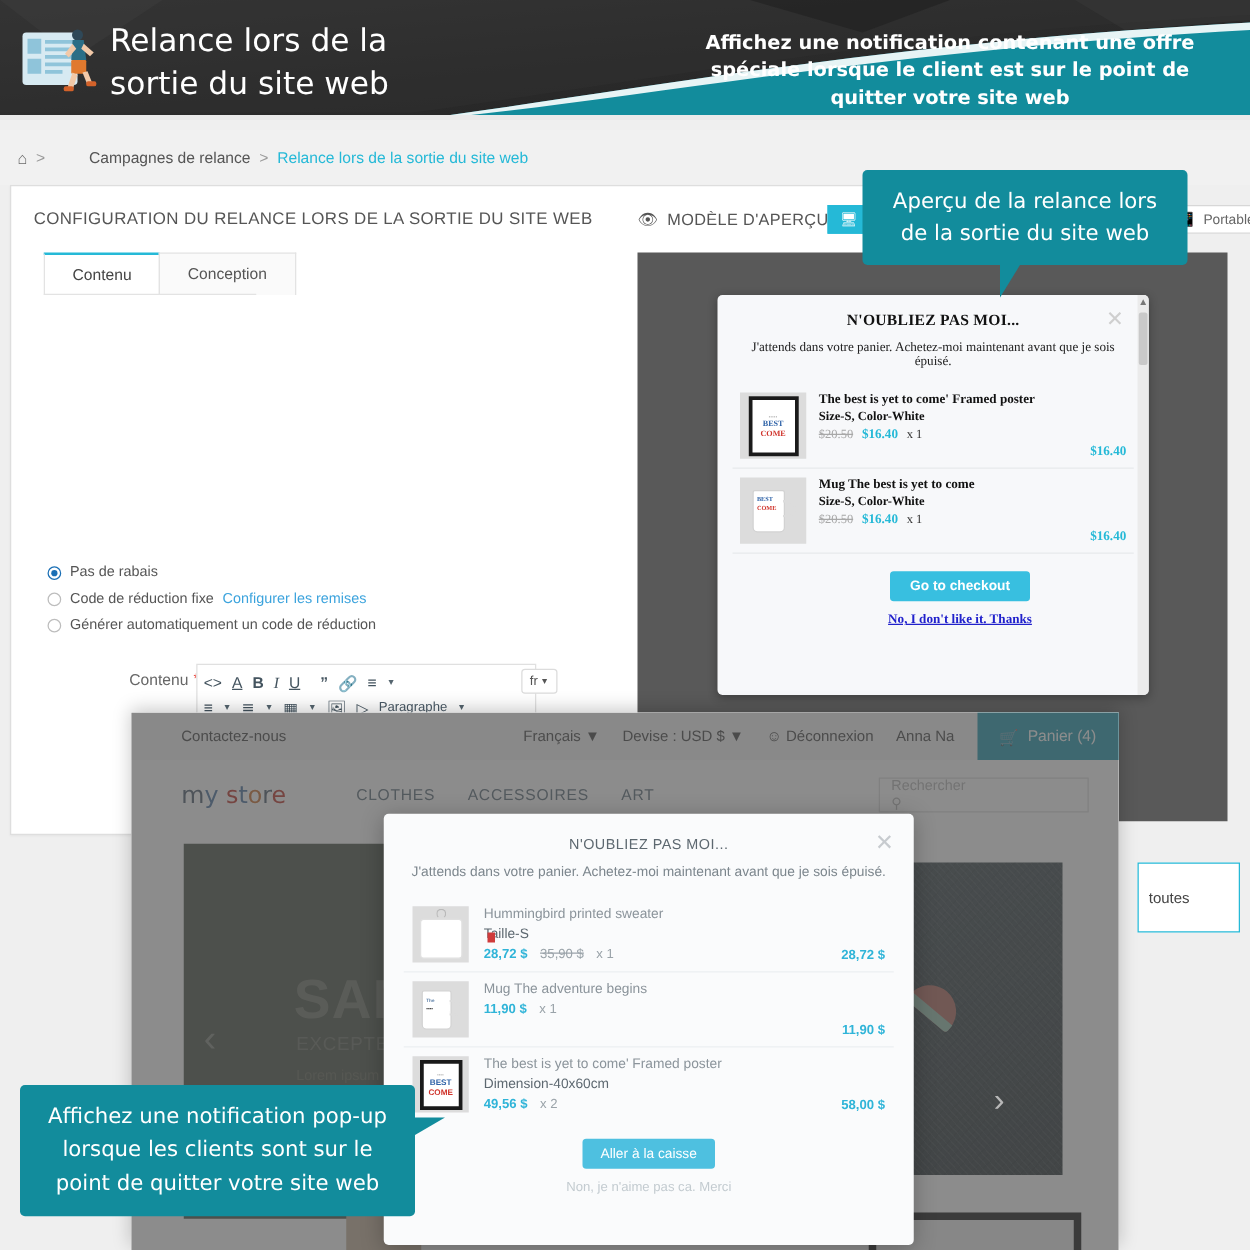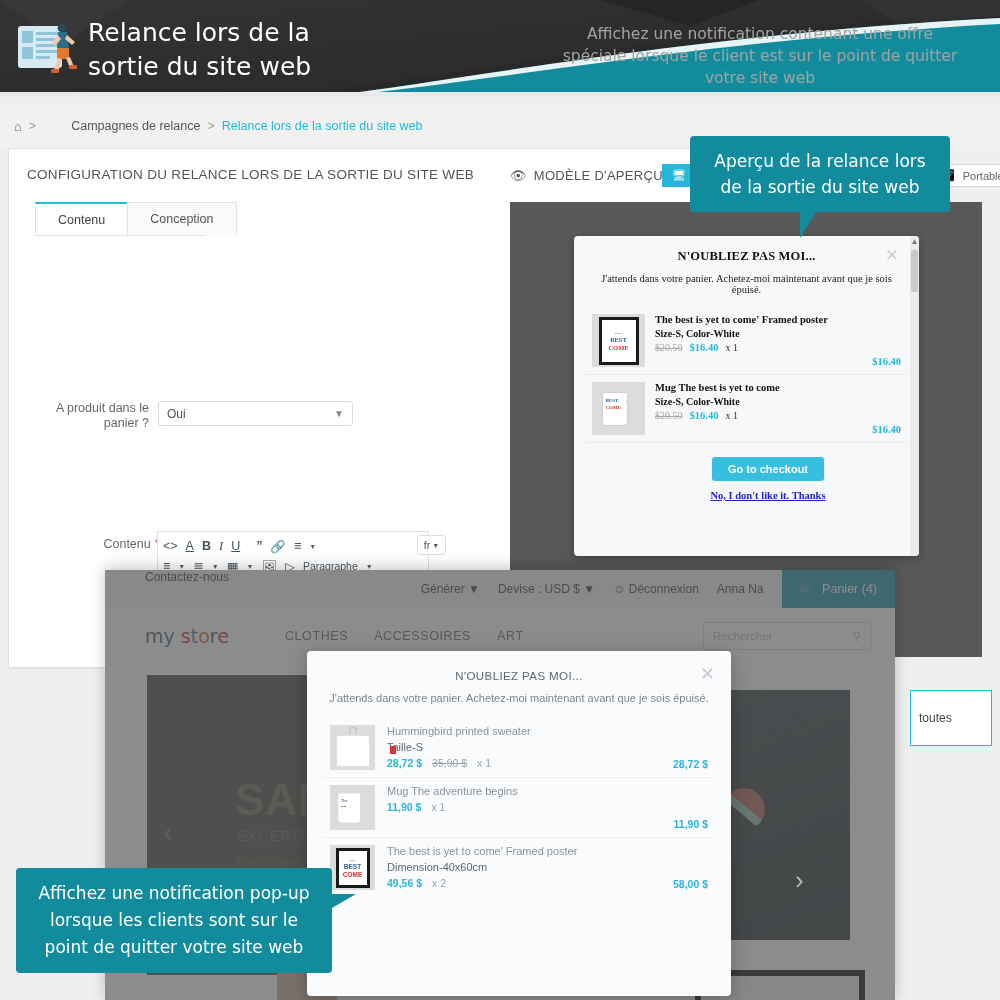--- a/index.html
+++ b/index.html
@@ -22,22 +22,23 @@
   .doc-ic .ln { position: absolute; left: 18px; height: 2.5px; background: #8fc4da; width: 22px; }
   .runner { position: absolute; left: 30px; top: 0; width: 30px; height: 52px; }
 
   .banner-title {
     position: absolute; left: 88px; top: 16px; width: 260px;
     color: #fff; font-size: 25px; line-height: 34px; font-weight: 400;
     font-family: "DejaVu Sans", sans-serif;
   }
   .banner-sub {
     position: absolute; left: 560px; top: 23px; width: 400px;
-    color: #a3a3a3; font-size: 15.5px; line-height: 22px; text-align: center;
+    color: #ffffff; font-size: 15.5px; line-height: 22px; text-align: center;
     font-family: "DejaVu Sans", sans-serif;
+    font-weight: bold;
   }
 
   
   .crumbbar {
     position: absolute; left: 0; top: 104px; width: 1000px; height: 44px;
     background: #f1f1f1; display: flex; align-items: center; padding-left: 14px;
     font-size: 12.5px; color: #555; gap: 7px;
   }
   .crumbbar .home { color: #6b6b6b; font-size: 13px; }
   .crumbbar .sep { color: #9a9a9a; }
@@ -151,33 +152,33 @@
   .sweater .logo { position: absolute; left: 16px; top: 20px; width: 6px; height: 8px; background: #cf3b3b; }
 
   
   .store {
     position: absolute; left: 105px; top: 570px; width: 790px; height: 430px;
     background: #fff; box-shadow: 0 -3px 14px rgba(0,0,0,.22); overflow: hidden;
   }
   .store-dim { position: absolute; left: 0; top: 0; width: 790px; height: 430px; background: rgba(70,70,70,.62); z-index: 5; pointer-events: none; }
   .store-topbar {
     position: absolute; left: 0; top: 0; width: 790px; height: 38px; background: #f6f6f6;
-    display: flex; align-items: flex-start; font-size: 12px; color: #555;
+    display: flex; align-items: center; font-size: 12px; color: #555;
   }
   .store-topbar .left { margin-left: 40px; }
   .store-topbar .right { margin-left: auto; display: flex; align-items: center; gap: 18px; padding-right: 0; }
   .cartbtn { background: #32a0b5; color: #fff; height: 38px; display: flex; align-items: center; gap: 7px; padding: 0 18px; font-size: 12.5px; }
   .store-nav { position: absolute; left: 0; top: 38px; width: 790px; height: 56px; background: #fff; display: flex; align-items: center; }
   .logo { margin-left: 40px; font-size: 19px; font-family: "DejaVu Sans", sans-serif; }
   .logo .m { color: #5c6b7a; } .logo .s { color: #c3453c; } .logo .t { color: #5b7fa8; } .logo .o { color: #cf7b3f; } .logo .r { color: #5c6b7a; } .logo .e { color: #c3453c; }
   .store-nav .navlinks { margin-left: 56px; display: flex; gap: 26px; font-size: 12.5px; color: #6b7b86; letter-spacing: .6px; }
   .searchbox {
     margin-left: auto; margin-right: 24px; width: 168px; height: 28px; border: 1px solid #e0e0e0;
-    display: flex; align-items: center; justify-content: space-between; padding: 0 9px;
-    font-size: 11.5px; color: #bdbdbd;
+    display: flex; align-items: flex-start; justify-content: space-between; padding: 0 9px;
+    font-size: 11.5px; color: #bdbdbd; flex-direction: column;
   }
   .slider { position: absolute; left: 42px; top: 105px; width: 468px; height: 300px; background: #5b6157; }
   .slider .sh { position: absolute; left: 88px; top: 100px; font-size: 44px; font-weight: bold; color: #7d8278; letter-spacing: 1px; }
   .slider .ss { position: absolute; left: 90px; top: 152px; font-size: 15px; color: #787d73; letter-spacing: .6px; }
   .slider .sp { position: absolute; left: 90px; top: 178px; width: 250px; font-size: 11.5px; line-height: 17px; color: #717669; }
   .slider .arrow { position: absolute; top: 140px; font-size: 30px; color: #8d9289; }
   .slider .arrow.l { left: 16px; }
   .rightimg { position: absolute; left: 545px; top: 120px; width: 200px; height: 250px; background: linear-gradient(160deg,#4e5a5e,#3e4649); }
   .rightimg .denim { position: absolute; inset: 0; background: repeating-linear-gradient(48deg, rgba(255,255,255,.055) 0 1px, transparent 1px 4px), repeating-linear-gradient(-48deg, rgba(0,0,0,.06) 0 1px, transparent 1px 5px); }
   .rightimg .melon { position: absolute; left: 78px; top: 100px; width: 42px; height: 26px; background: #b8776d; border-radius: 22px 22px 3px 3px; transform: rotate(40deg); }
@@ -283,29 +284,37 @@
 
   <div class="panel">
     <div class="panel-title">CONFIGURATION DU RELANCE LORS DE LA SORTIE DU SITE WEB</div>
 
     <div class="tabs">
       <div class="tab active">Contenu</div>
       <div class="tab">Conception</div>
     </div>
     <div class="tabline"></div>
 
-    <div class="frow" style="left:20px; top:252px; width:420px;">
-      <div class="flabel" style="width:120px; line-height:15px;">A produit dans le panier ?</div>
-      <div class="fselect" style="margin-left:9px;">
-        <span>Oui</span>
-        <span class="chev">▼</span>
-      </div>
-    </div>
 
     <div class="frow" style="left:20px; top:303px; width:440px;">
+      <div style="margin-left:9px;">
+        <div class="radio-line">
+          <span class="radio on"></span>
+          <span>Pas de rabais</span>
+        </div>
+        <div class="radio-line">
+          <span class="radio"></span>
+          <span>Code de réduction fixe</span>
+          <span class="link-inline">Configurer les remises</span>
+        </div>
+        <div class="radio-line">
+          <span class="radio"></span>
+          <span>Générer automatiquement un code de réduction</span>
+        </div>
+      </div>
     </div>
 
     <div class="frow" style="left:20px; top:388px; width:130px; justify-content:flex-end; gap:4px; align-items:flex-start;">
       <div class="flabel">Contenu</div>
       <span class="req">*</span>
     </div>
 
     <div class="editor">
       <div class="etoolbar">
         <div class="erow">
@@ -421,21 +430,21 @@
       </div>
     </div>
   </div>
 
   <div class="toutes-btn">toutes</div>
 
   <div class="store">
     <div class="store-topbar">
       <span class="left">Contactez-nous</span>
       <div class="right">
-        <span><span>Générer</span> ▼</span>
+        <span><span>Français</span> ▼</span>
         <span><span>Devise : USD $</span> ▼</span>
         <span><span>☺</span> <span>Déconnexion</span></span>
         <span>Anna Na</span>
         <span class="cartbtn">
           <span>🛒</span>
           <span>Panier (4)</span>
         </span>
       </div>
     </div>
 
@@ -528,18 +537,22 @@
           <div class="sm-attr">Dimension-40x60cm</div>
           <div class="sm-prices">
             <span class="sm-new">49,56 $</span>
             <span class="sm-qty">x 2</span>
           </div>
         </div>
         <div class="sm-total">58,00 $</div>
       </div>
 
     </div>
+    <div class="sm-actions">
+      <span class="sm-cta">Aller à la caisse</span>
+      <span class="sm-no">Non, je n'aime pas ca. Merci</span>
+    </div>
   </div>
 
   <div class="callout c1">Aperçu de la relance lors de la sortie du site web</div>
   <div class="callout c2">Affichez une notification pop-up lorsque les clients sont sur le point de quitter votre site web</div>
 
 </div>
 
 </body></html>

